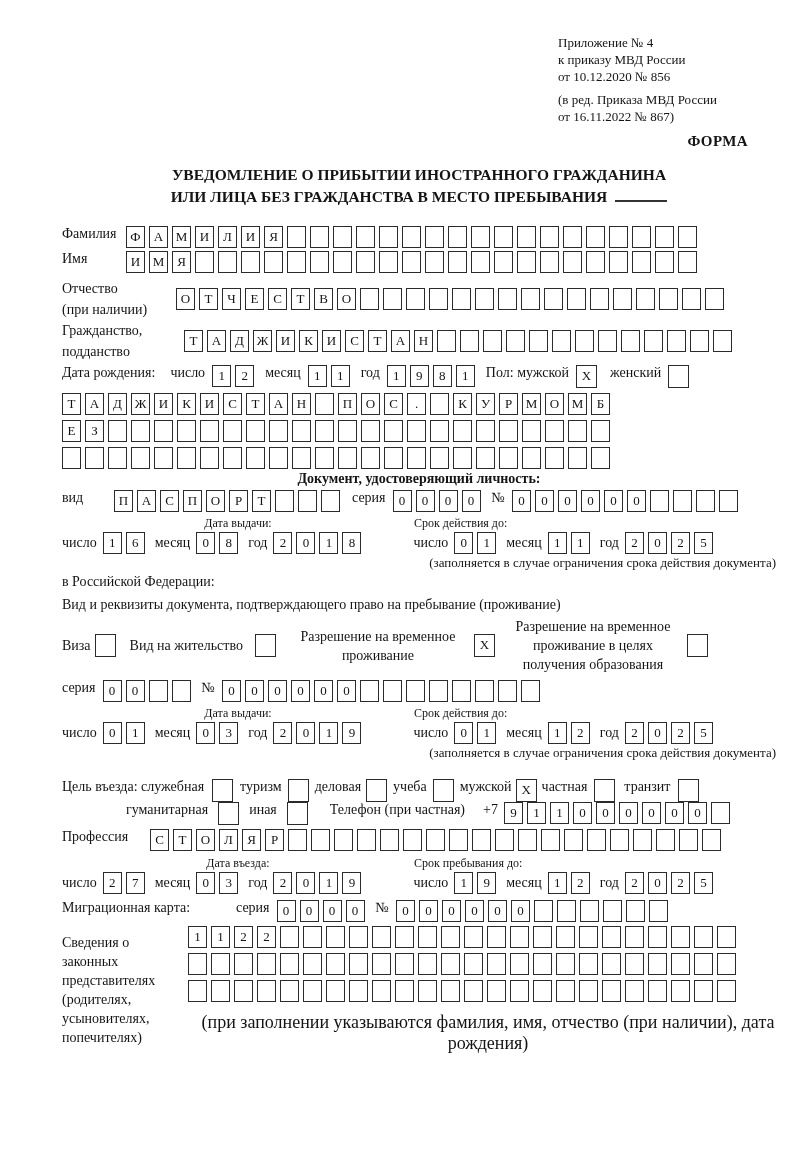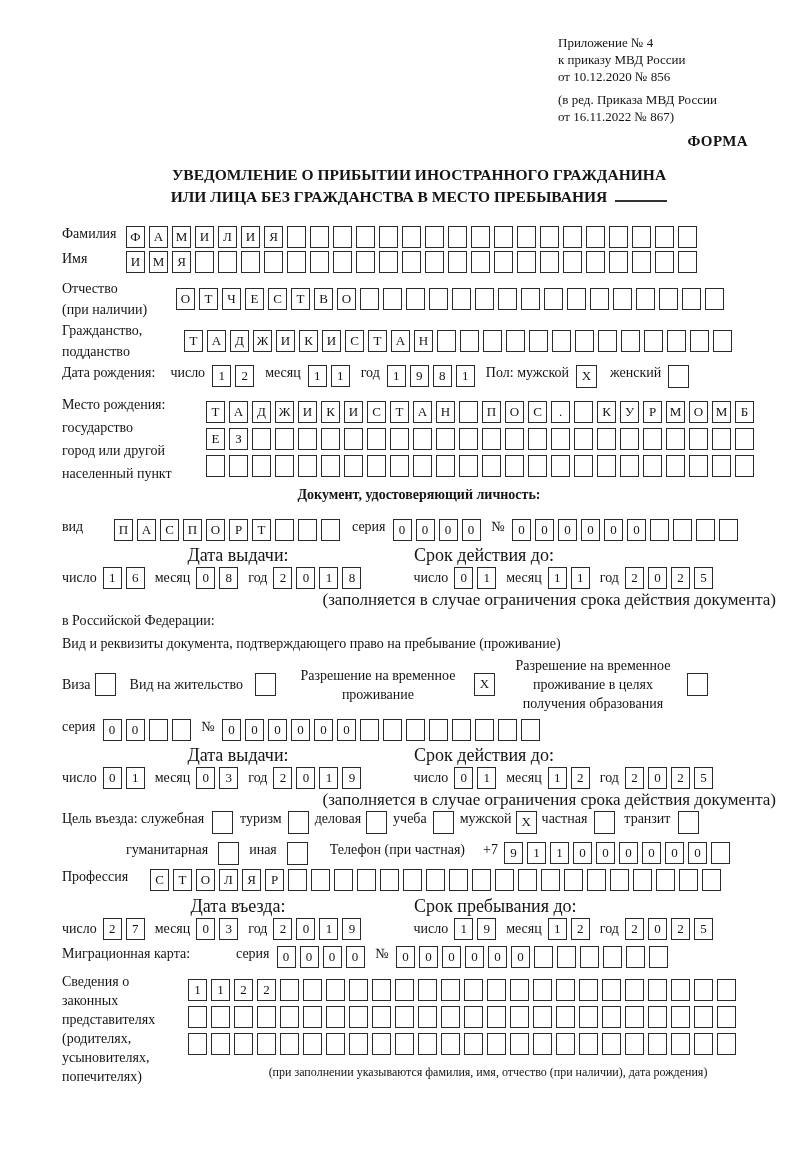--- a/index.html
+++ b/index.html
@@ -24,29 +24,29 @@
   .cells{display:flex;flex:none;}
   .cell{
     flex:none;width:17px;height:20px;border:1.5px solid #2b2b2b;margin-right:4px;
     text-align:center;line-height:20px;font-size:13px;font-weight:500;background:#fff;
   }
   .cb .cell{width:19px;height:21px;margin-right:0;}
   .w58{width:58px;} .w108{width:108px;} .w116{width:116px;} .w138{width:138px;line-height:23px;}
   .w46{width:46px;} .w82{width:82px;} .w150{width:150px;} .w120{width:120px;line-height:19px;}
   .stack > .cells{margin-top:5px;} .stack > .cells:first-child{margin-top:0;}
   .center-b{text-align:center;font-weight:bold;margin-top:2px;}
-  .hdr2{display:flex;font-size:18px;}
+  .hdr2{display:flex;font-size:12px;}
   .hdr2 .h1{width:352px;text-align:center;flex:none;}
   .hdr2 .h2{width:340px;flex:none;}
   .dgrp{display:flex;align-items:center;}
   .dgrp > *{margin-right:6px;}
-  .note{font-size:17px;text-align:right;}
+  .note{font-size:13px;text-align:right;}
   .cbl{text-align:center;line-height:19px;}
   .g{margin-right:7px;}
-  .repnote{font-size:12px;text-align:center;margin-top:10px;width:600px;}
+  .repnote{font-size:18px;text-align:center;margin-top:10px;width:600px;}
 </style>
 </head>
 <body>
 
 <div class="page">
 
   <div class="appendix">
     <div>Приложение № 4</div>
     <div>к приказу МВД России</div>
     <div>от 10.12.2020 № 856</div>
@@ -215,26 +215,20 @@
     <span class="cells cb g">
         <span class="cell">X</span>
       </span>
     <span class="g" style="margin-left:6px">женский</span>
     <span class="cells cb">
         <span class="cell"></span>
       </span>
   </div>
 
   <div class="frow top" style="margin-top:5px">
-    <span class="lbl w138">
-      <div>Место рождения:</div>
-      <div>государство</div>
-      <div>город или другой</div>
-      <div>населенный пункт</div>
-    </span>
     <span class="stack">
       <span class="cells">
           <span class="cell">Т</span>
           <span class="cell">А</span>
           <span class="cell">Д</span>
           <span class="cell">Ж</span>
           <span class="cell">И</span>
           <span class="cell">К</span>
           <span class="cell">И</span>
           <span class="cell">С</span>
@@ -305,21 +299,21 @@
           <span class="cell"></span>
           <span class="cell"></span>
           <span class="cell"></span>
           <span class="cell"></span>
         </span>
     </span>
   </div>
 
   <div class="center-b">Документ, удостоверяющий личность:</div>
 
-  <div class="frow" style="margin-top:16px">
+  <div class="frow" style="margin-top:3px">
     <span class="lbl w46">вид</span>
     <span class="cells">
         <span class="cell">П</span>
         <span class="cell">А</span>
         <span class="cell">С</span>
         <span class="cell">П</span>
         <span class="cell">О</span>
         <span class="cell">Р</span>
         <span class="cell">Т</span>
         <span class="cell"></span>
@@ -493,21 +487,21 @@
           <span class="cell">2</span>
           <span class="cell">0</span>
           <span class="cell">2</span>
           <span class="cell">5</span>
         </span>
     </span>
   </div>
 
   <div class="note" style="margin-top:1px">(заполняется в случае ограничения срока действия документа)</div>
 
-  <div class="frow" style="margin-top:1px">
+  <div class="frow" style="margin-top:18px">
     <span>Цель въезда: служебная</span>
     <span class="cells cb" style="margin-left:8px">
         <span class="cell"></span>
       </span>
     <span style="margin-left:7px">туризм</span>
     <span class="cells cb" style="margin-left:6px">
         <span class="cell"></span>
       </span>
     <span style="margin-left:6px">деловая</span>
     <span class="cells cb" style="margin-left:5px">
@@ -524,21 +518,21 @@
     <span style="margin-left:5px">частная</span>
     <span class="cells cb" style="margin-left:7px">
         <span class="cell"></span>
       </span>
     <span style="margin-left:9px">транзит</span>
     <span class="cells cb" style="margin-left:8px">
         <span class="cell"></span>
       </span>
   </div>
 
-  <div class="frow" style="margin-top:8px;padding-left:64px">
+  <div class="frow" style="margin-top:0;padding-left:64px">
     <span>гуманитарная</span>
     <span class="cells cb" style="margin-left:10px">
         <span class="cell"></span>
       </span>
     <span style="margin-left:10px">иная</span>
     <span class="cells cb" style="margin-left:10px">
         <span class="cell"></span>
       </span>
     <span style="margin-left:22px">Телефон (при частная)</span>
     <span style="margin-left:18px">+7</span>

